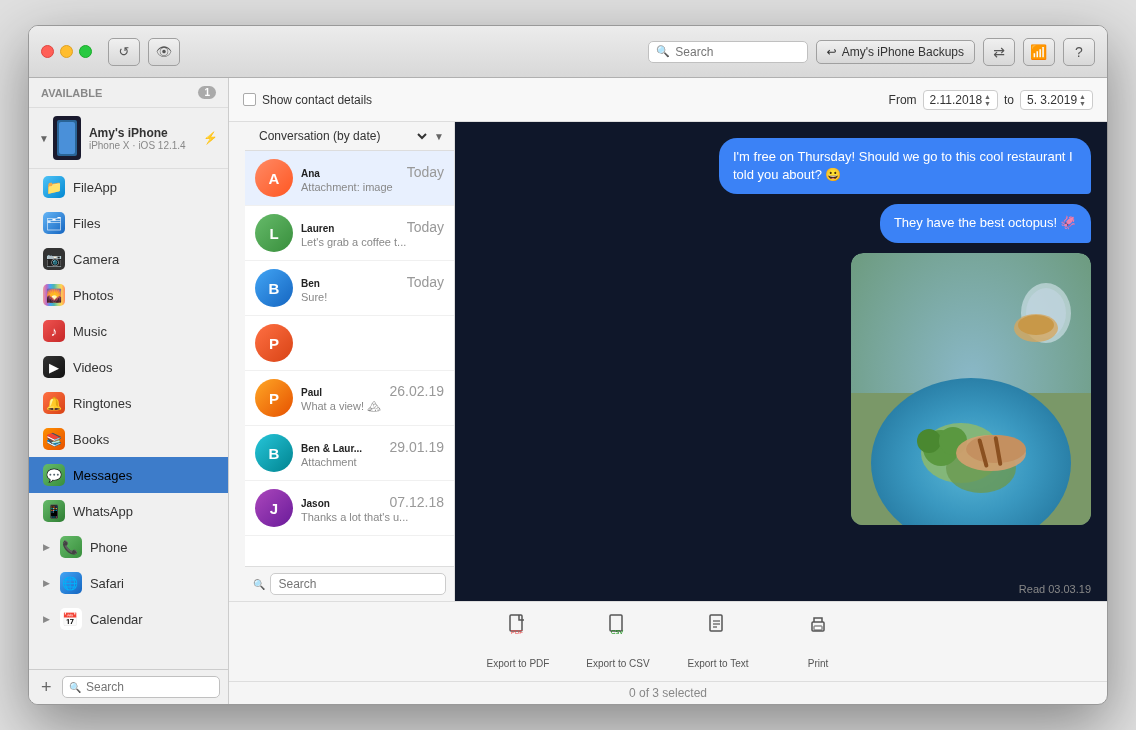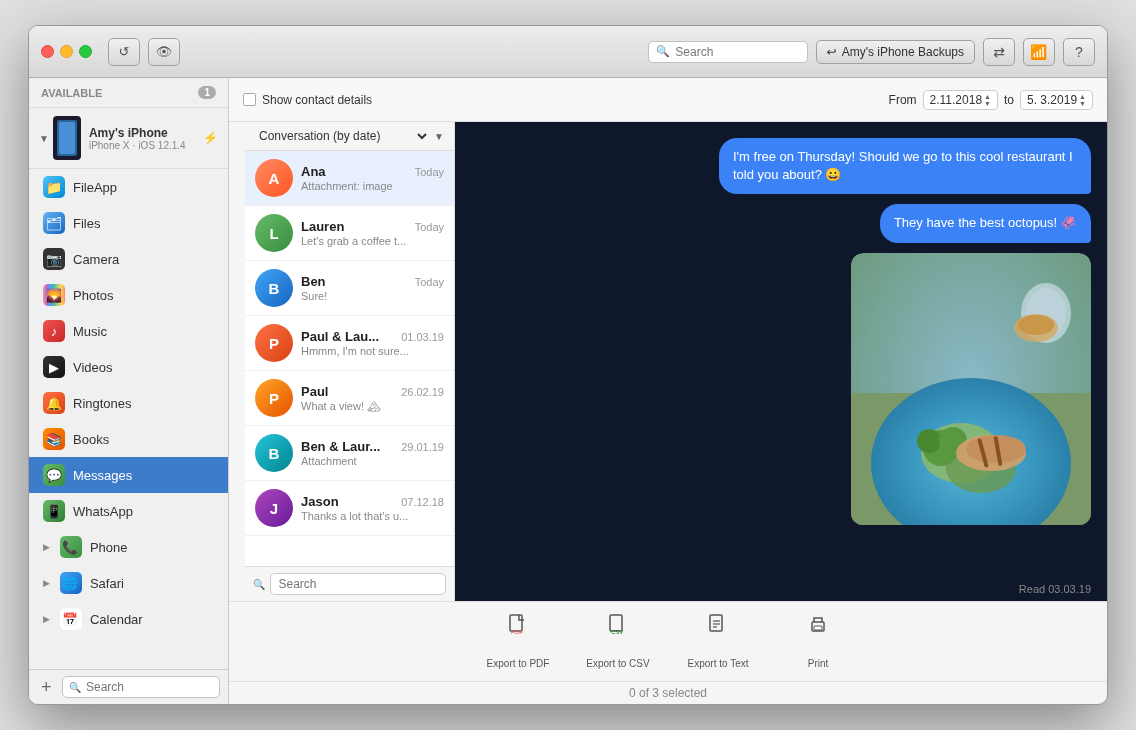--- a/index.html
+++ b/index.html
@@ -195,21 +195,21 @@
       display: flex;
       align-items: center;
       justify-content: center;
       font-size: 13px;
       flex-shrink: 0;
     }
     .sidebar-item .item-label {
       font-size: 13px;
       color: #333;
     }
-    .sidebar-item.active .item-label { color: #ffffff; }
+    .sidebar-item.active .item-label { color: #000000; }
     .sidebar-item.expandable .item-arrow { font-size: 9px; color: #888; margin-right: 2px; }
     .sidebar-footer {
       border-top: 1px solid #ccc;
       padding: 6px 8px;
       display: flex;
       align-items: center;
       gap: 6px;
     }
     .sidebar-add-btn {
       font-size: 18px;
@@ -353,22 +353,22 @@
       font-size: 15px;
       font-weight: 600;
       color: white;
     }
     .conv-body { flex: 1; min-width: 0; }
     .conv-name-row {
       display: flex;
       justify-content: space-between;
       align-items: baseline;
     }
-    .conv-name { font-size: 13px; font-weight: 600; color: #222; }
-    .conv-date { font-size: 11px; color: #999; }
+    .conv-name { font-size: 10px; font-weight: 600; color: #222; }
+    .conv-date { font-size: 14px; color: #999; }
     .conv-preview { font-size: 11px; color: #888; white-space: nowrap; overflow: hidden; text-overflow: ellipsis; margin-top: 1px; }
     .conv-search-bar {
       padding: 6px 8px;
       border-top: 1px solid #ddd;
       background: #f5f5f5;
       display: flex;
       align-items: center;
       gap: 5px;
     }
     .conv-search-bar input {
@@ -659,27 +659,20 @@
     <div class="conv-body">
       <div class="conv-name-row">
         <span class="conv-name">Ben</span>
         <span class="conv-date">Today</span>
       </div>
       <div class="conv-preview">Sure!</div>
     </div>
   </div>
               <div class="conv-item">
     <div class="conv-avatar" style="background:linear-gradient(135deg,#ff7043,#d84315)">P</div>
-    <div class="conv-body">
-      <div class="conv-name-row">
-        <span class="conv-name">Paul &amp; Lau...</span>
-        <span class="conv-date">01.03.19</span>
-      </div>
-      <div class="conv-preview">Hmmm, I'm not sure...</div>
-    </div>
   </div>
               <div class="conv-item">
     <div class="conv-avatar" style="background:linear-gradient(135deg,#ffa726,#e65100)">P</div>
     <div class="conv-body">
       <div class="conv-name-row">
         <span class="conv-name">Paul</span>
         <span class="conv-date">26.02.19</span>
       </div>
       <div class="conv-preview">What a view! 🏔</div>
     </div>

